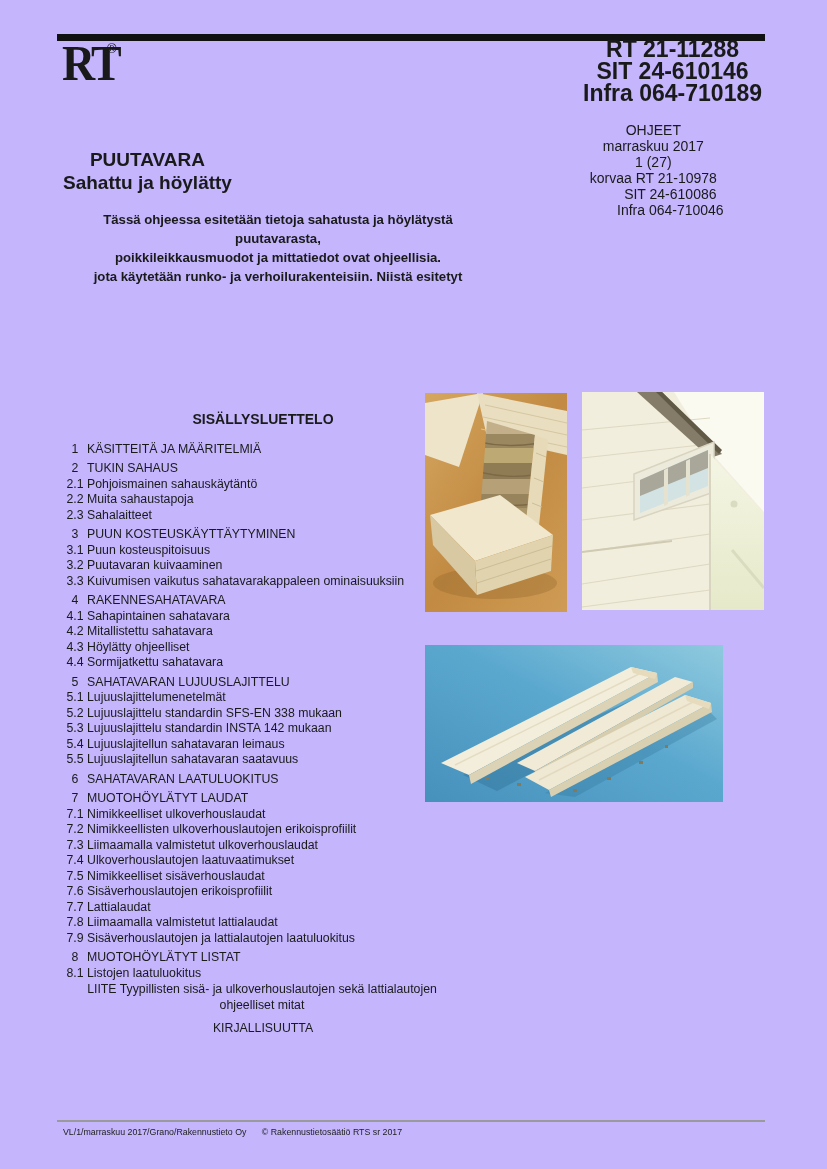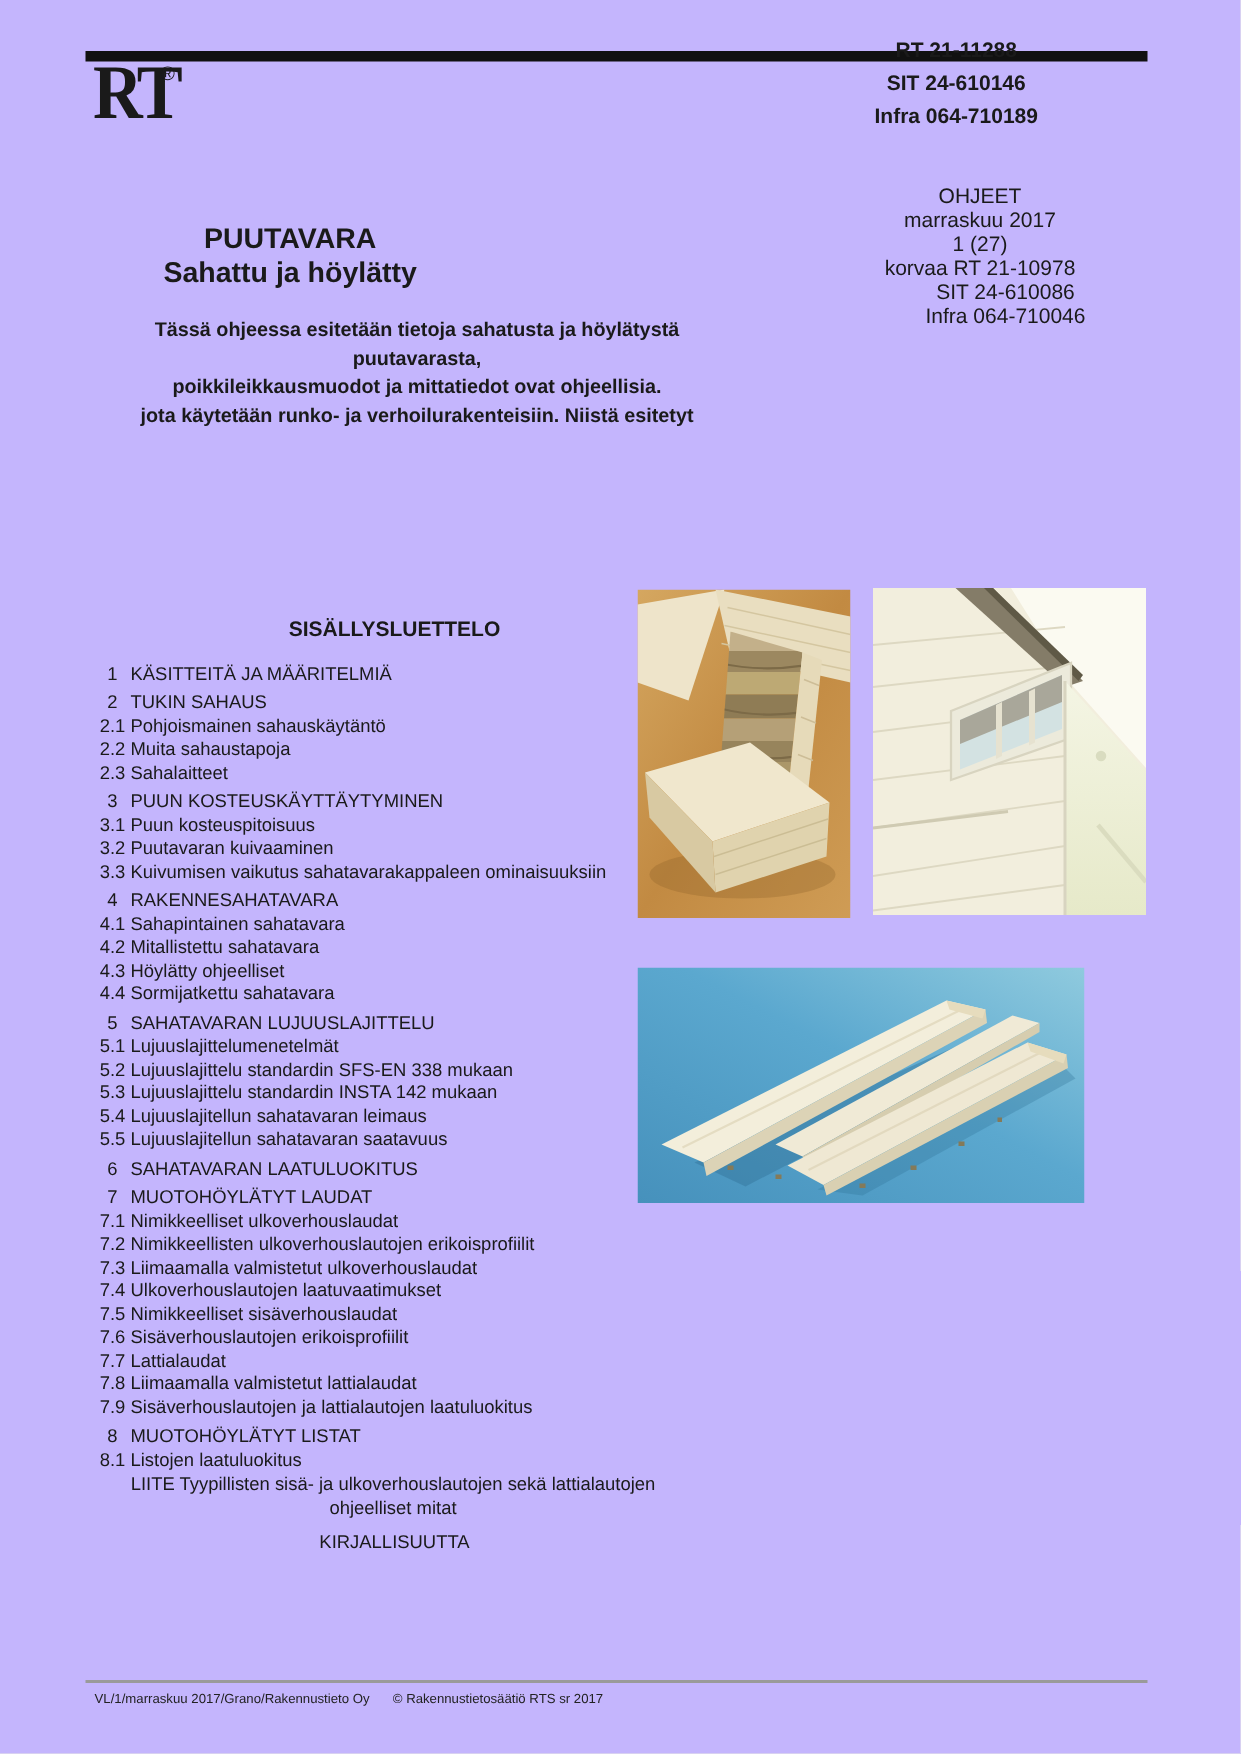--- a/index.html
+++ b/index.html
@@ -9,26 +9,26 @@
   .abs{position:absolute;}
 
   
   .top-bar{left:57px;top:34px;width:708px;height:7px;background:var(--header_bar,#111);}
   .rt-logo{left:57px;top:41px;width:80px;height:56px;}
   .rt-logo .letters{display:inline-block;font-family:"Liberation Serif","DejaVu Serif",serif;
         font-weight:700;font-size:56px;line-height:46px;letter-spacing:-3px;
         transform:scale(0.82,0.92);transform-origin:left top;}
   .rt-logo .reg{position:absolute;left:50px;top:0;font-size:13px;font-weight:400;
         font-family:"Liberation Sans",sans-serif;}
-  .doc-codes{left:583px;top:22px;font-weight:700;font-size:14px;line-height:22px;}
+  .doc-codes{left:583px;top:38px;font-weight:700;font-size:23px;line-height:22px;}
   .meta-block{left:583px;top:122px;font-size:14px;line-height:16px;}
   .meta-block .indent{padding-left:34px;}
 
   
-  .title-block{left:63px;top:148px;font-weight:700;font-size:19px;line-height:23px;margin-left:46px;}
+  .title-block{left:63px;top:148px;font-weight:700;font-size:19px;line-height:23px;}
   .intro{left:63px;top:210px;width:430px;font-weight:700;font-size:13.2px;line-height:19px;}
 
   
   .toc{left:63px;top:412px;width:400px;font-size:12.3px;line-height:15.5px;}
   .toc-heading{font-weight:700;font-size:14px;margin-bottom:14px;}
   .toc-row{display:flex;white-space:nowrap;}
   .toc-row.section{margin-top:4px;}
   .toc-num{flex:none;width:24px;}
   .toc-appendix{white-space:normal;width:398px;margin-top:1px;}
   .toc-literature{margin-top:8px;}

